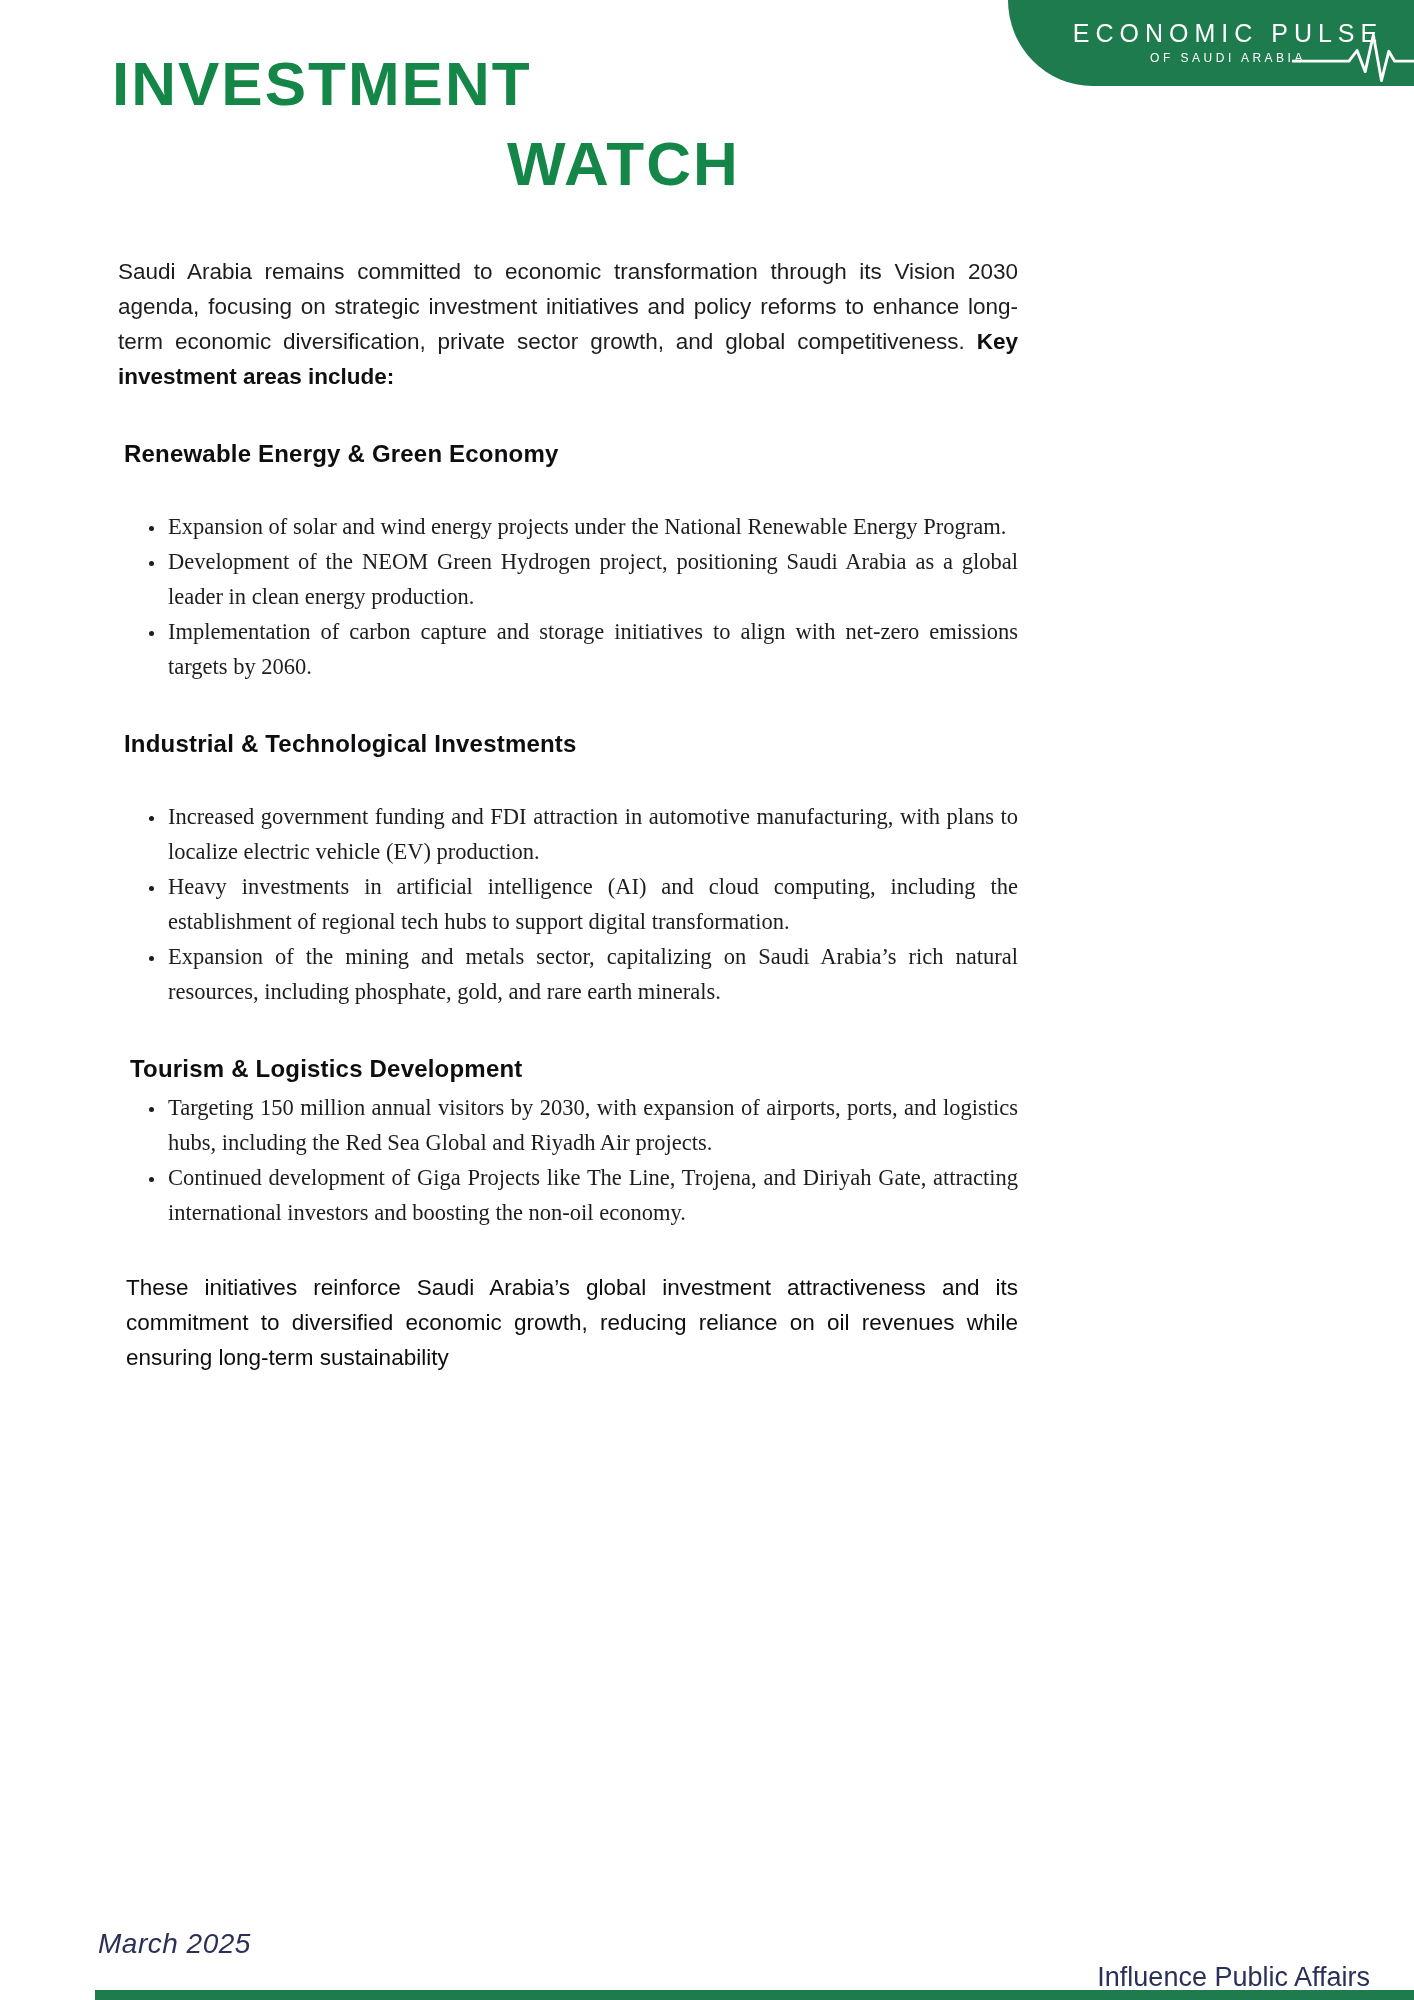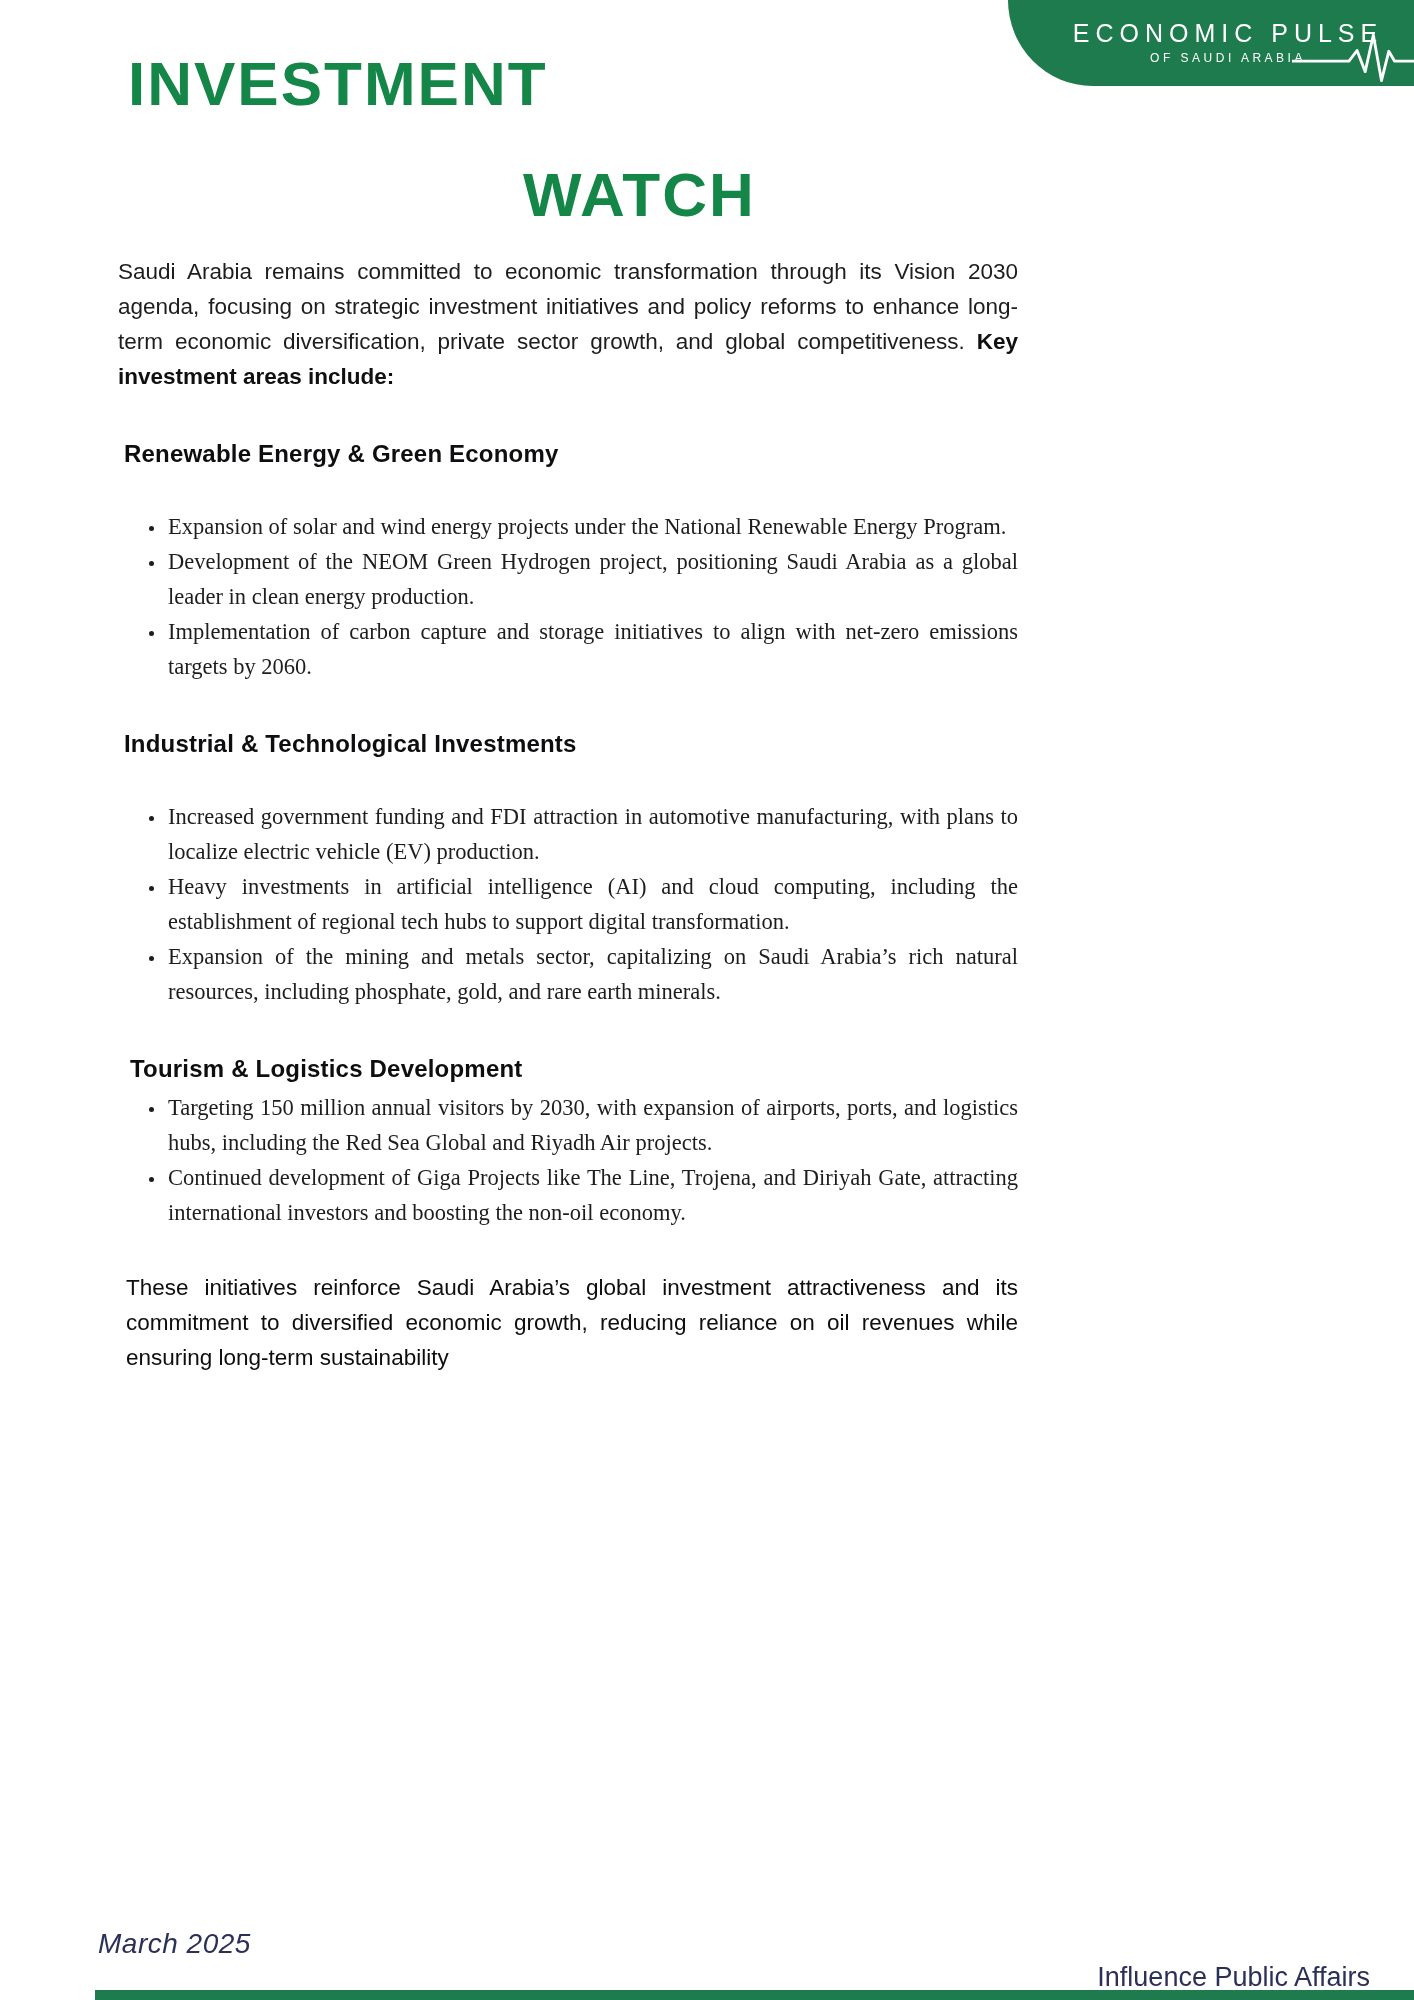--- a/index.html
+++ b/index.html
@@ -32,27 +32,27 @@
     font-size:12px; letter-spacing:3.5px;
     white-space:nowrap;
   }
   .pulse-icon {
     position:absolute; right:0px; bottom:0px;
     width:122px; height:58px;
   }
 
   
   .doc-title {
-    position:absolute; top:44px; left:128px;
+    position:absolute; top:44px; left:112px;
     color:#148647;
     font-size:62px; font-weight:800; letter-spacing:2px;
     line-height:80px;
     white-space:nowrap;
   }
-  .doc-title .line2 { margin-left:395px;margin-top:31px; }
+  .doc-title .line2 { margin-left:395px; }
 
   
   .content {
     position:absolute; top:254px; left:118px;
     width:900px;
     font-size:22.5px; line-height:35px;
     text-align:justify;
   }
   .intro { margin:0 0 42px 0; }
   .intro strong { font-weight:700; color:#101010; }

